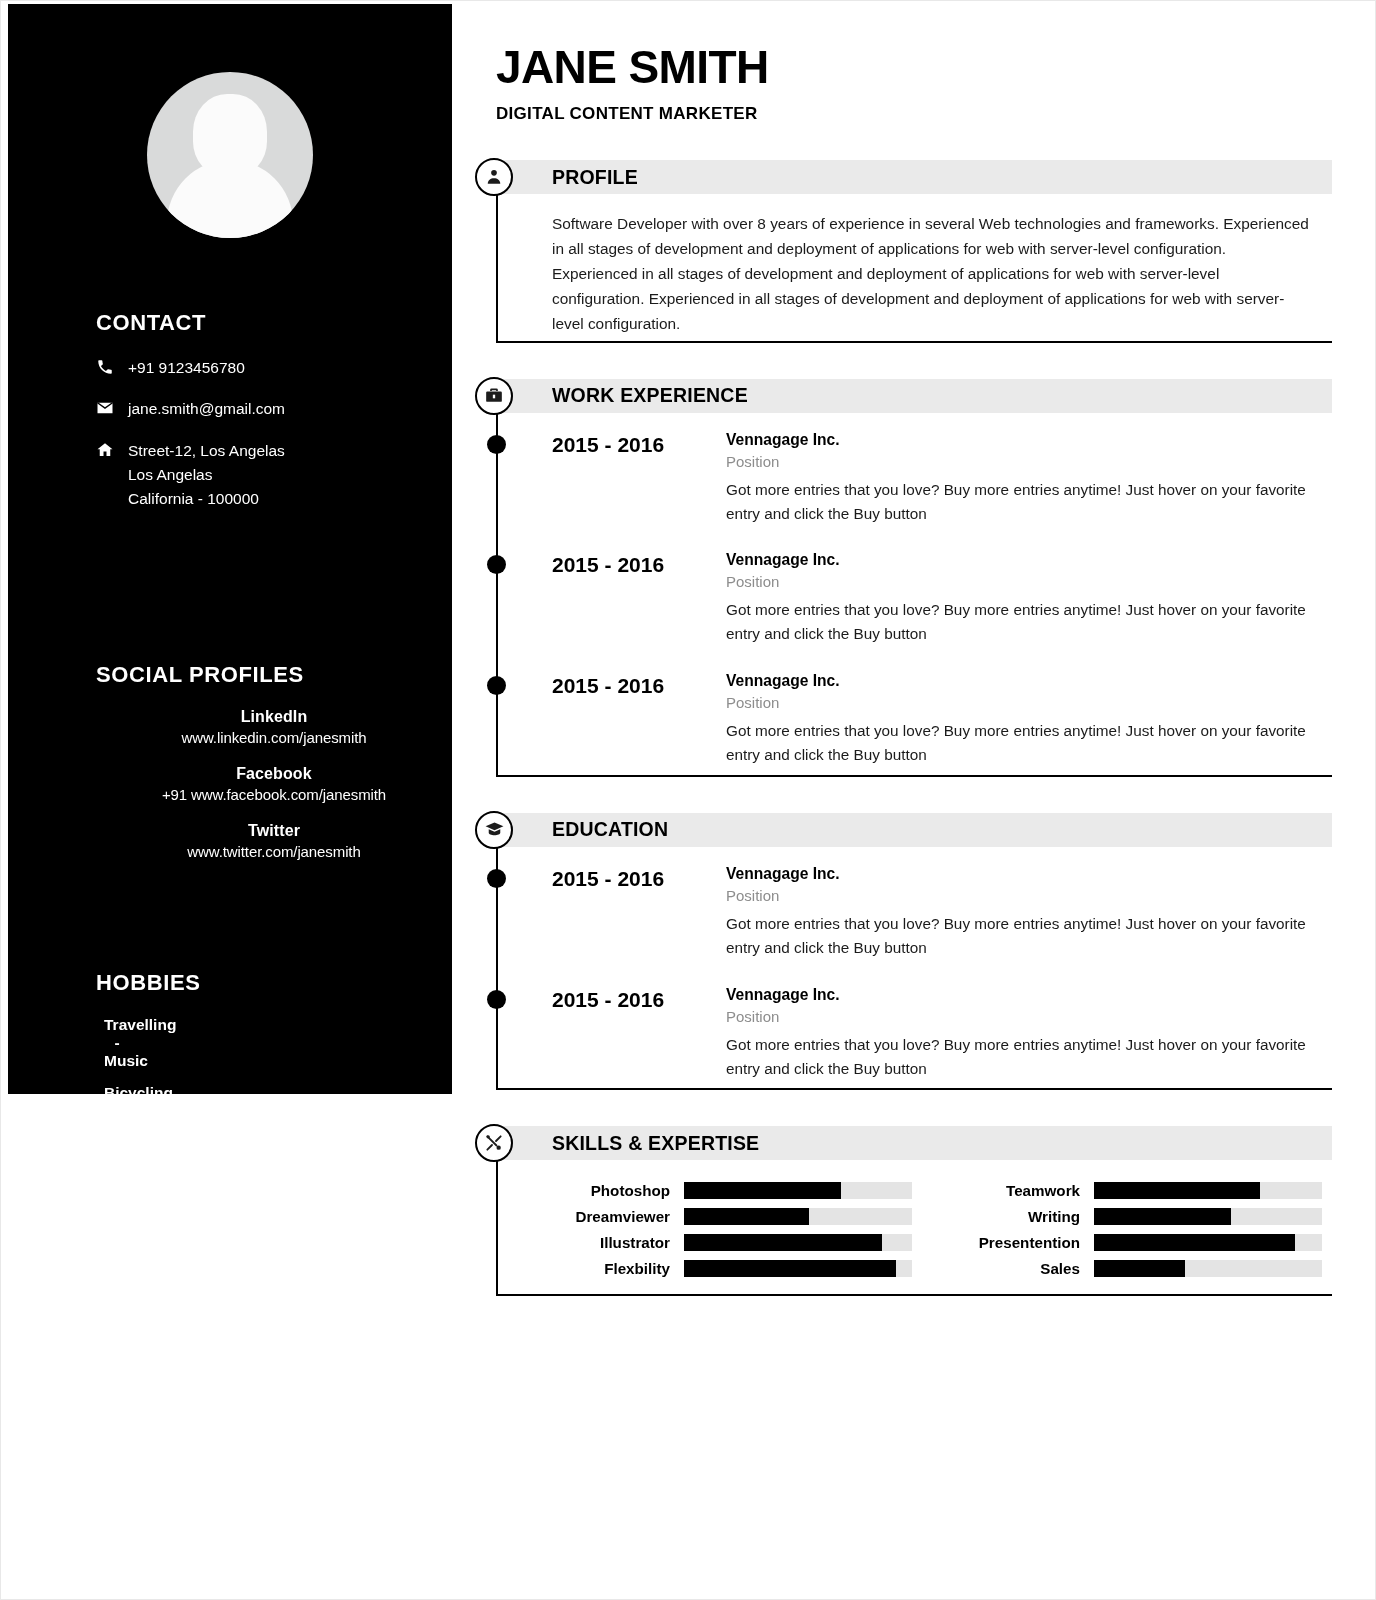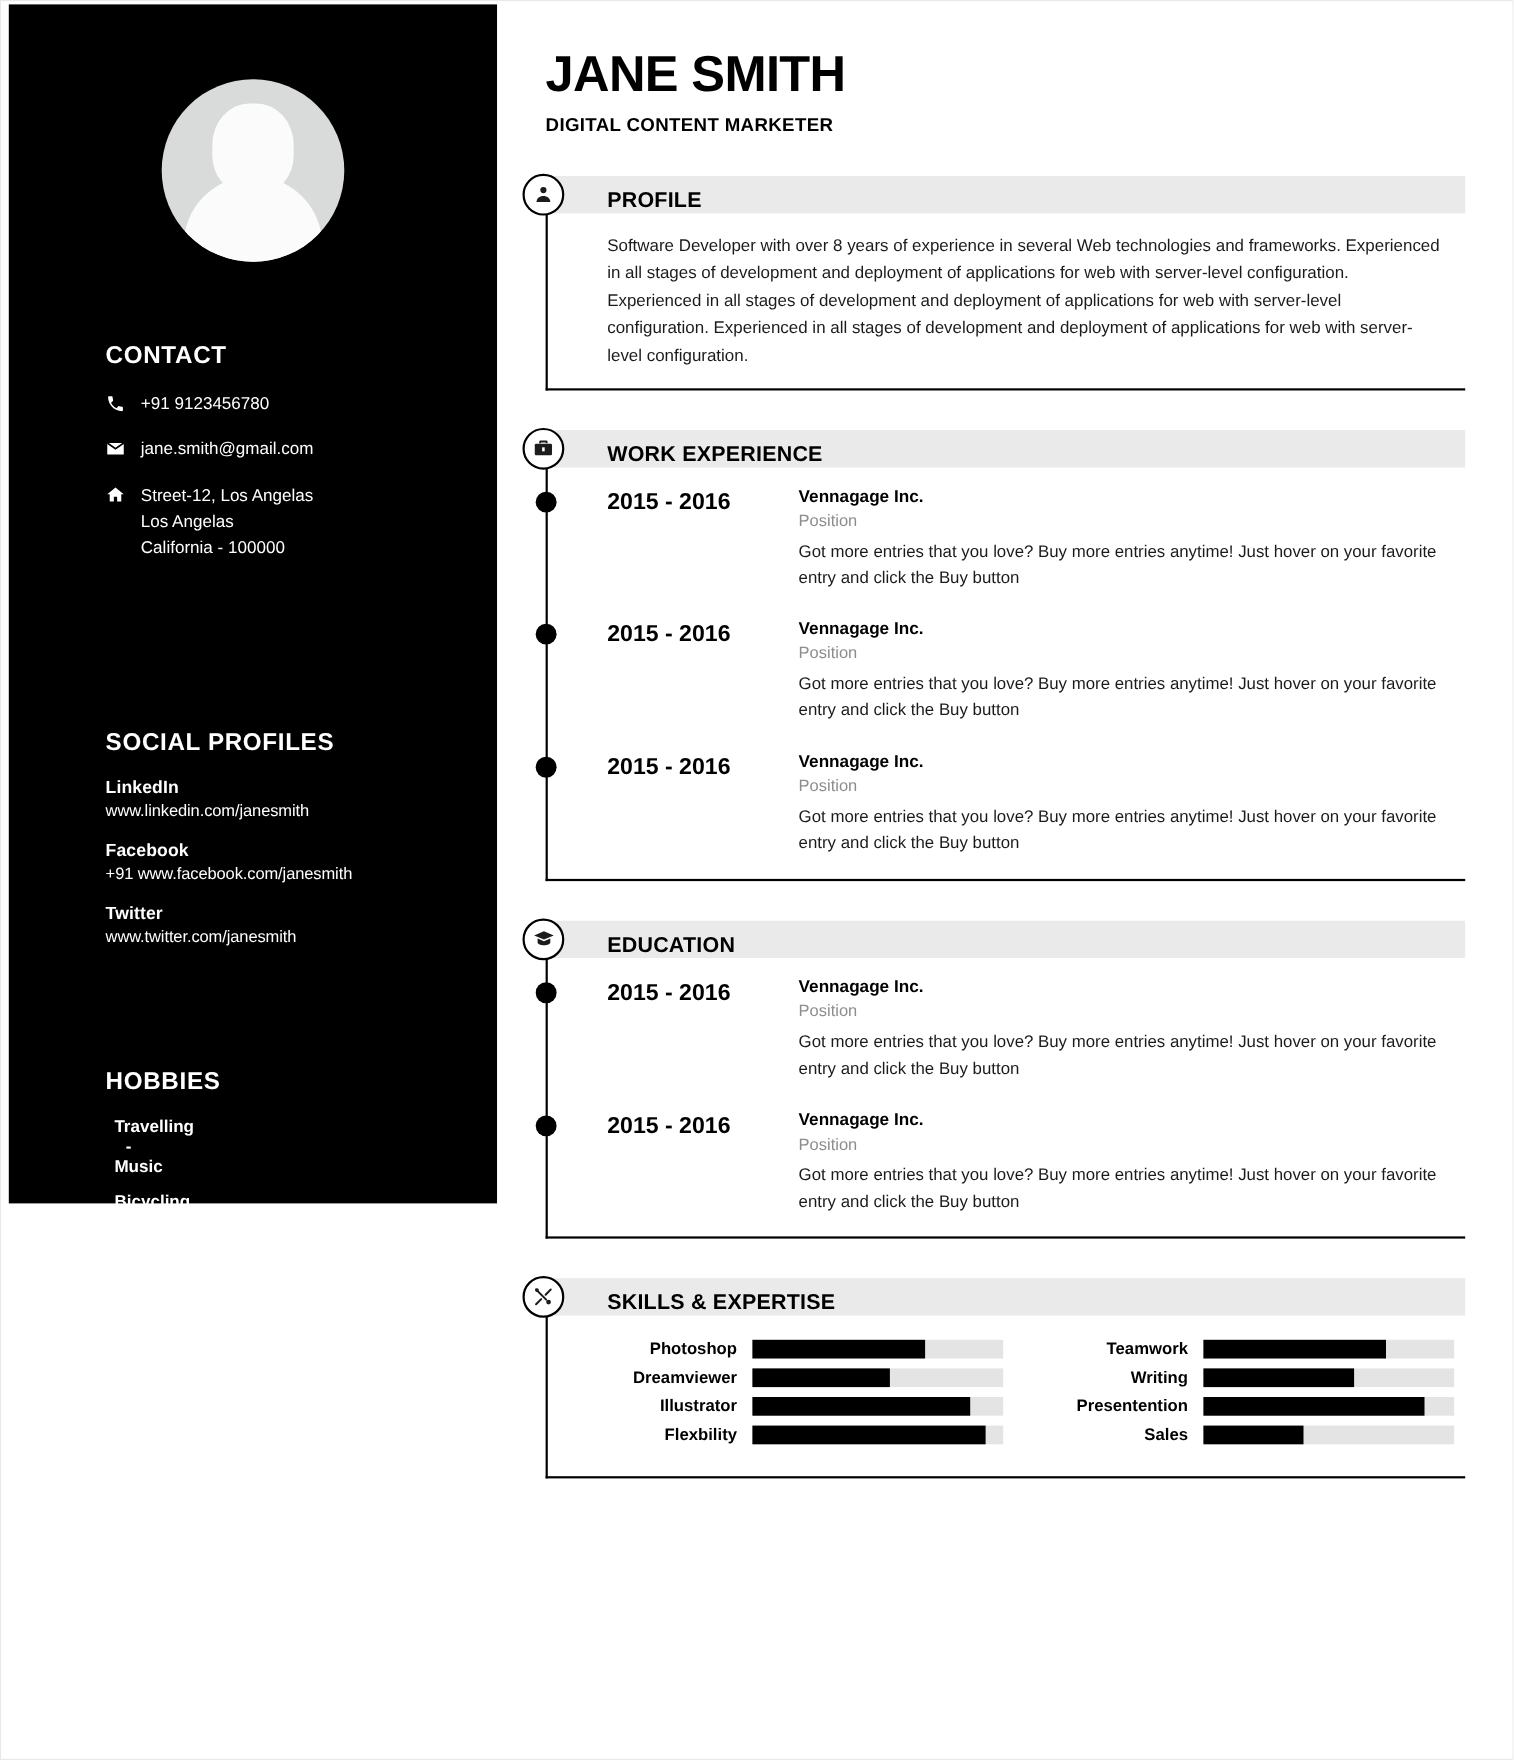--- a/index.html
+++ b/index.html
@@ -90,21 +90,21 @@
     margin-right: 8px;
     display: flex;
     align-items: center;
     justify-content: flex-start;
     padding-top: 2px;
   }
   .contact-ico svg { display: block; }
   .contact-text { font-size: 15.5px; line-height: 1.57; }
 
   .social-block { margin-top: 150px; }
-  .social-item { margin-bottom: 19px; }
+  .social-item { margin-bottom: 19px; text-align: center; }
   .social-name {
     font-size: 16px;
     font-weight: bold;
     margin-bottom: 3px;
     letter-spacing: 0.1px;
   }
   .social-url { font-size: 15px; letter-spacing: -0.1px; }
 
   .hobbies-block { margin-top: 110px; }
   .hobby-row {
@@ -145,21 +145,21 @@
     margin-top: 14px;
   }
 
   
   .section { position: relative; margin-top: 36px; }
 
   .sec-head {
     height: 34px;
     background: #eaeaea;
     display: flex;
-    align-items: flex-end;
+    align-items: center;
     padding-left: 56px;
     position: relative;
   }
   .sec-head-title {
     font-size: 19.5px;
     font-weight: bold;
     color: #000;
     letter-spacing: 0.2px;
   }
   .sec-badge {
@@ -178,21 +178,21 @@
     z-index: 3;
   }
   .sec-badge svg { display: block; }
 
   
   .sec-body {
     position: relative;
     border-left: 2.4px solid #000;
     border-bottom: 2.4px solid #000;
     margin-left: 0;
-    padding: 18px 0 16px 0;
+    padding: 18px 0 4px 0;
   }
 
   .profile-text {
     font-size: 15.4px;
     line-height: 1.62;
     color: #1b1b1b;
     padding: 0 18px 0 54px;
     text-align: left;
   }
 

